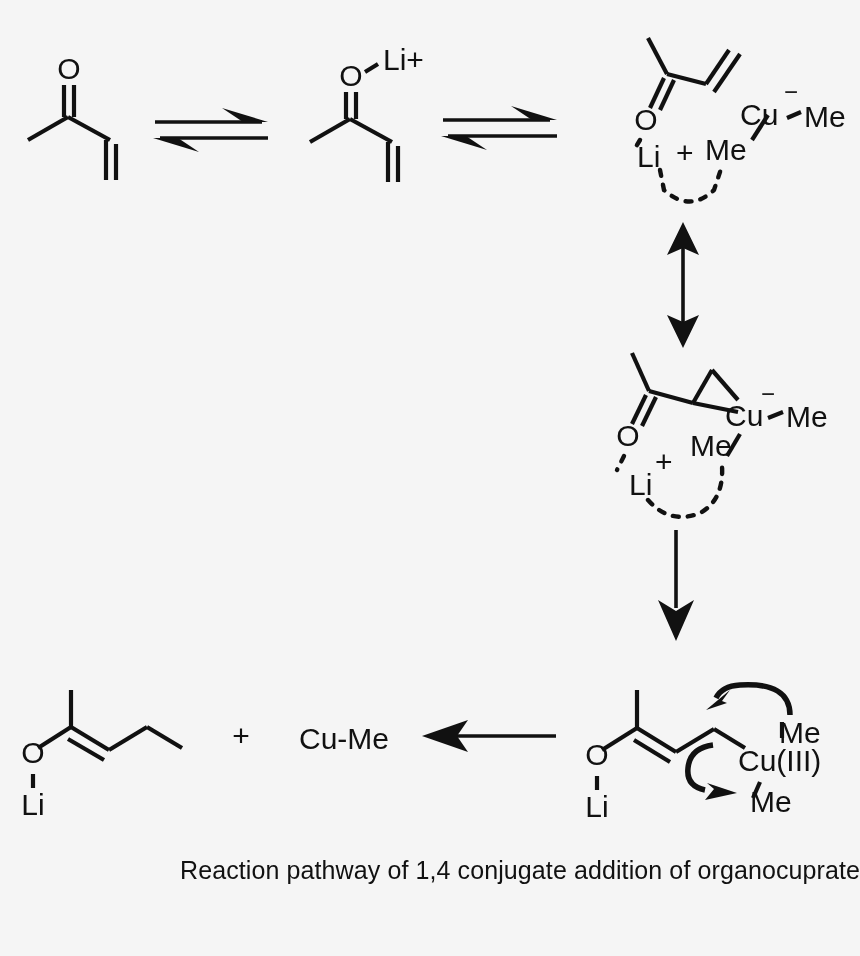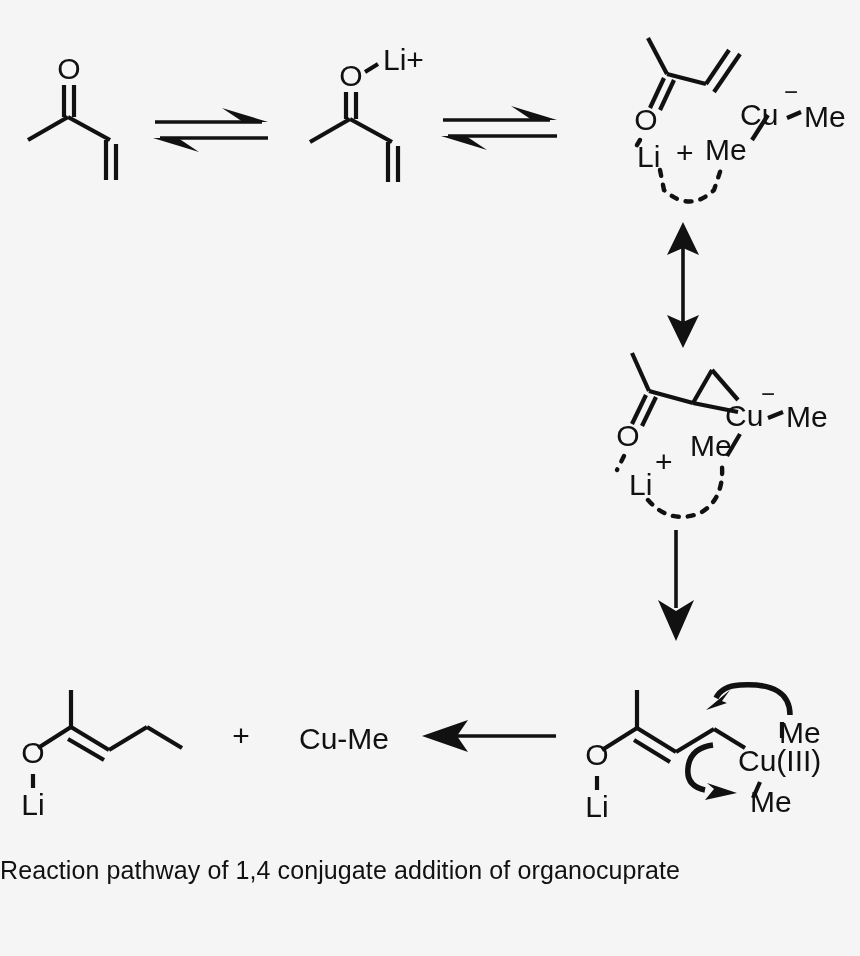--- a/index.html
+++ b/index.html
@@ -20,21 +20,21 @@
     left: 0;
     top: 0;
     width: 860px;
     height: 956px;
   }
   .caption {
     position: absolute;
     left: 0;
     top: 856px;
     width: 860px;
-    text-align: left;
+    text-align: right;
     font-family: "Liberation Sans", sans-serif;
     font-size: 25px;
     color: #111111;
     letter-spacing: 0.1px;
   }
   text {
     font-family: "Liberation Sans", sans-serif;
     fill: #111111;
   }
   .atom-label { font-size: 30px; }

